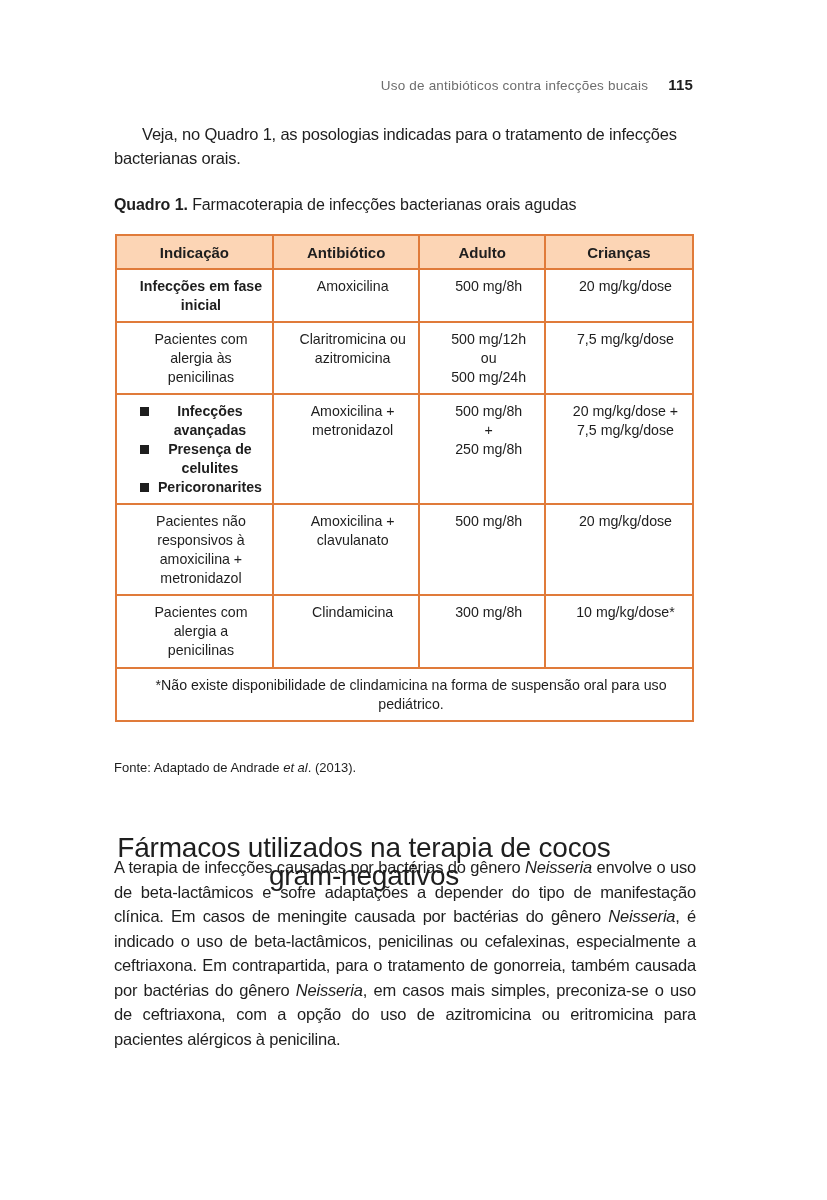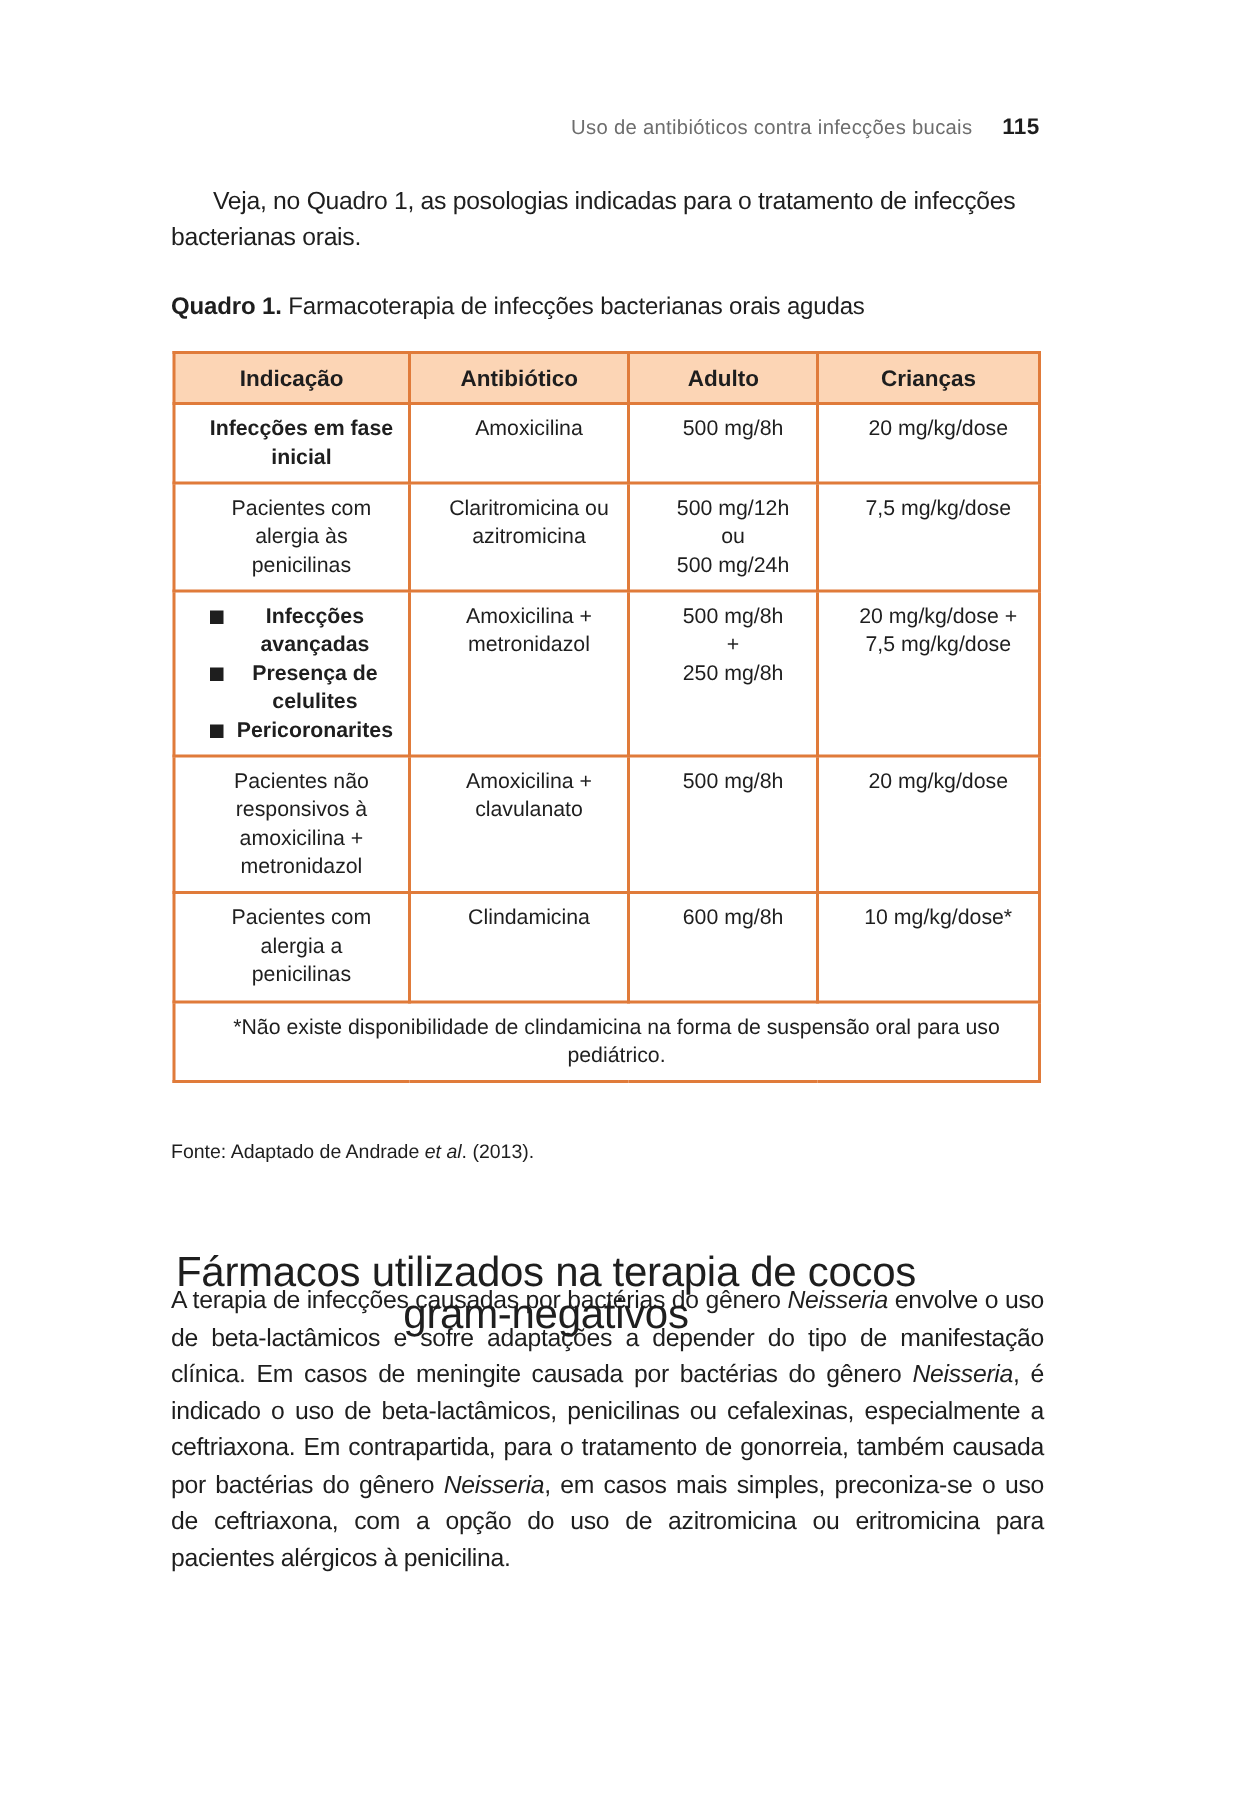--- a/index.html
+++ b/index.html
@@ -98,21 +98,21 @@
           <div>500 mg/8h</div>
         </td>
       <td>
           <div>20 mg/kg/dose</div>
         </td>
     </tr>
     <tr style="height:73px">
       <td>Pacientes com alergia a penicilinas</td>
       <td>Clindamicina</td>
       <td>
-          <div>600 mg/8h</div>
+          <div>300 mg/8h</div>
         </td>
       <td>
           <div>10 mg/kg/dose*</div>
         </td>
     </tr>
     <tr>
       <td class="note" colspan="4">*Não existe disponibilidade de clindamicina na forma de suspensão oral para uso pediátrico.</td>
     </tr>
   </tbody>
 </table>

